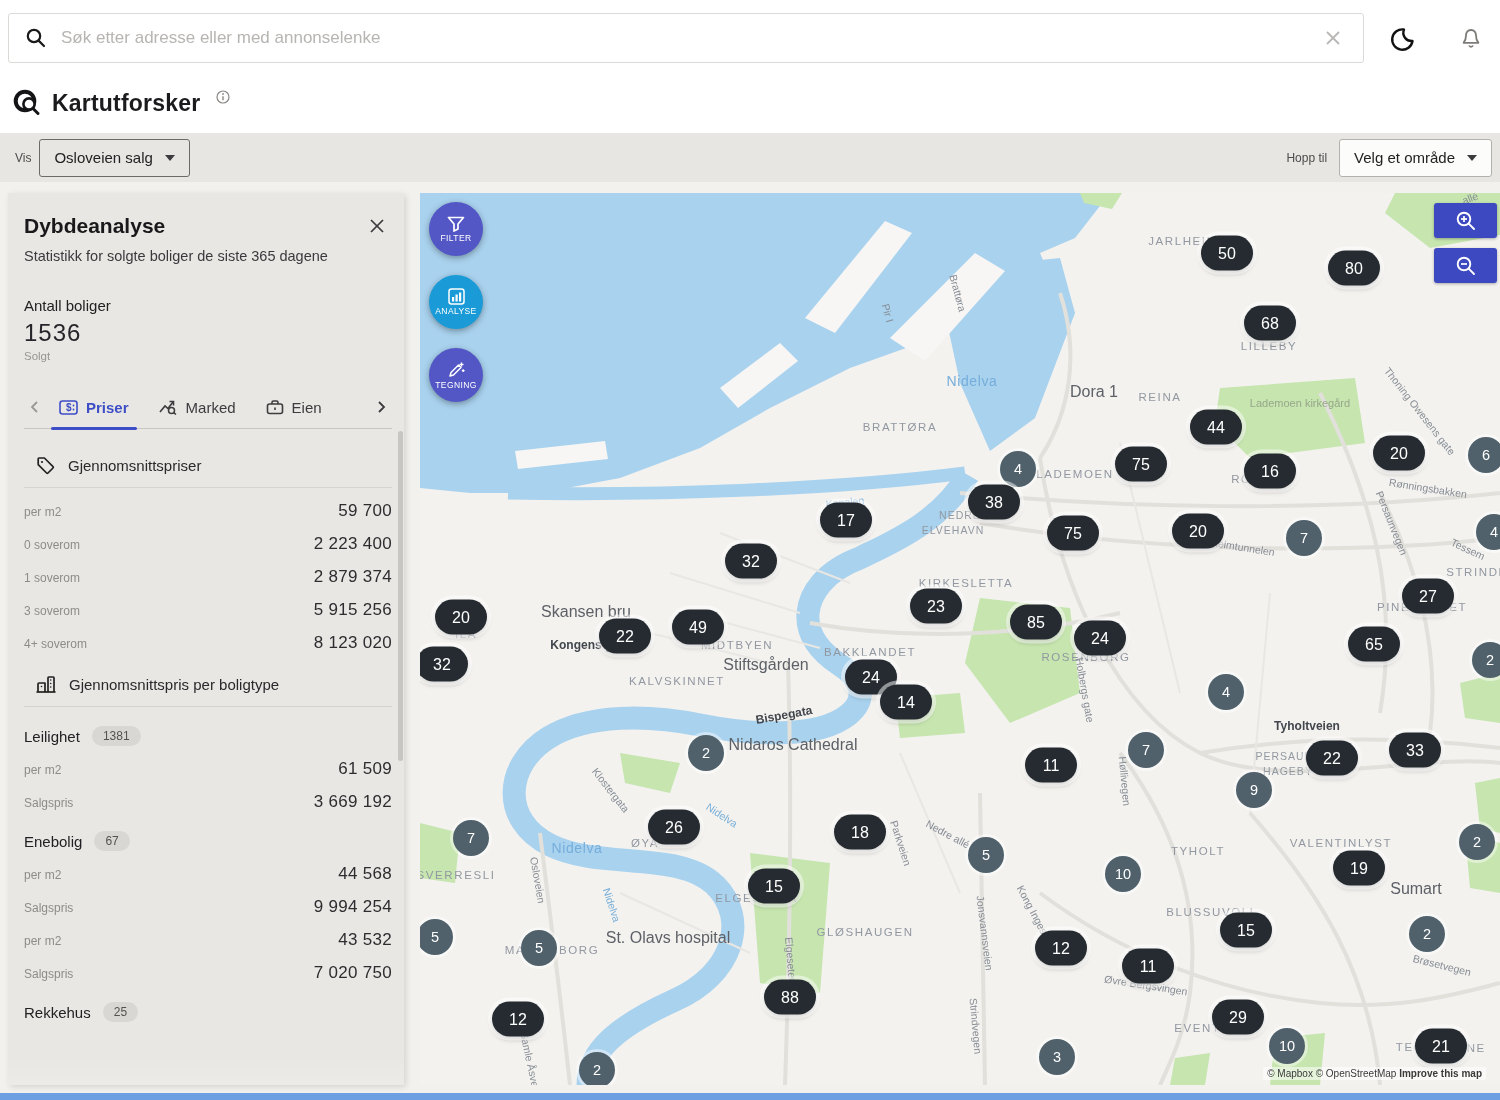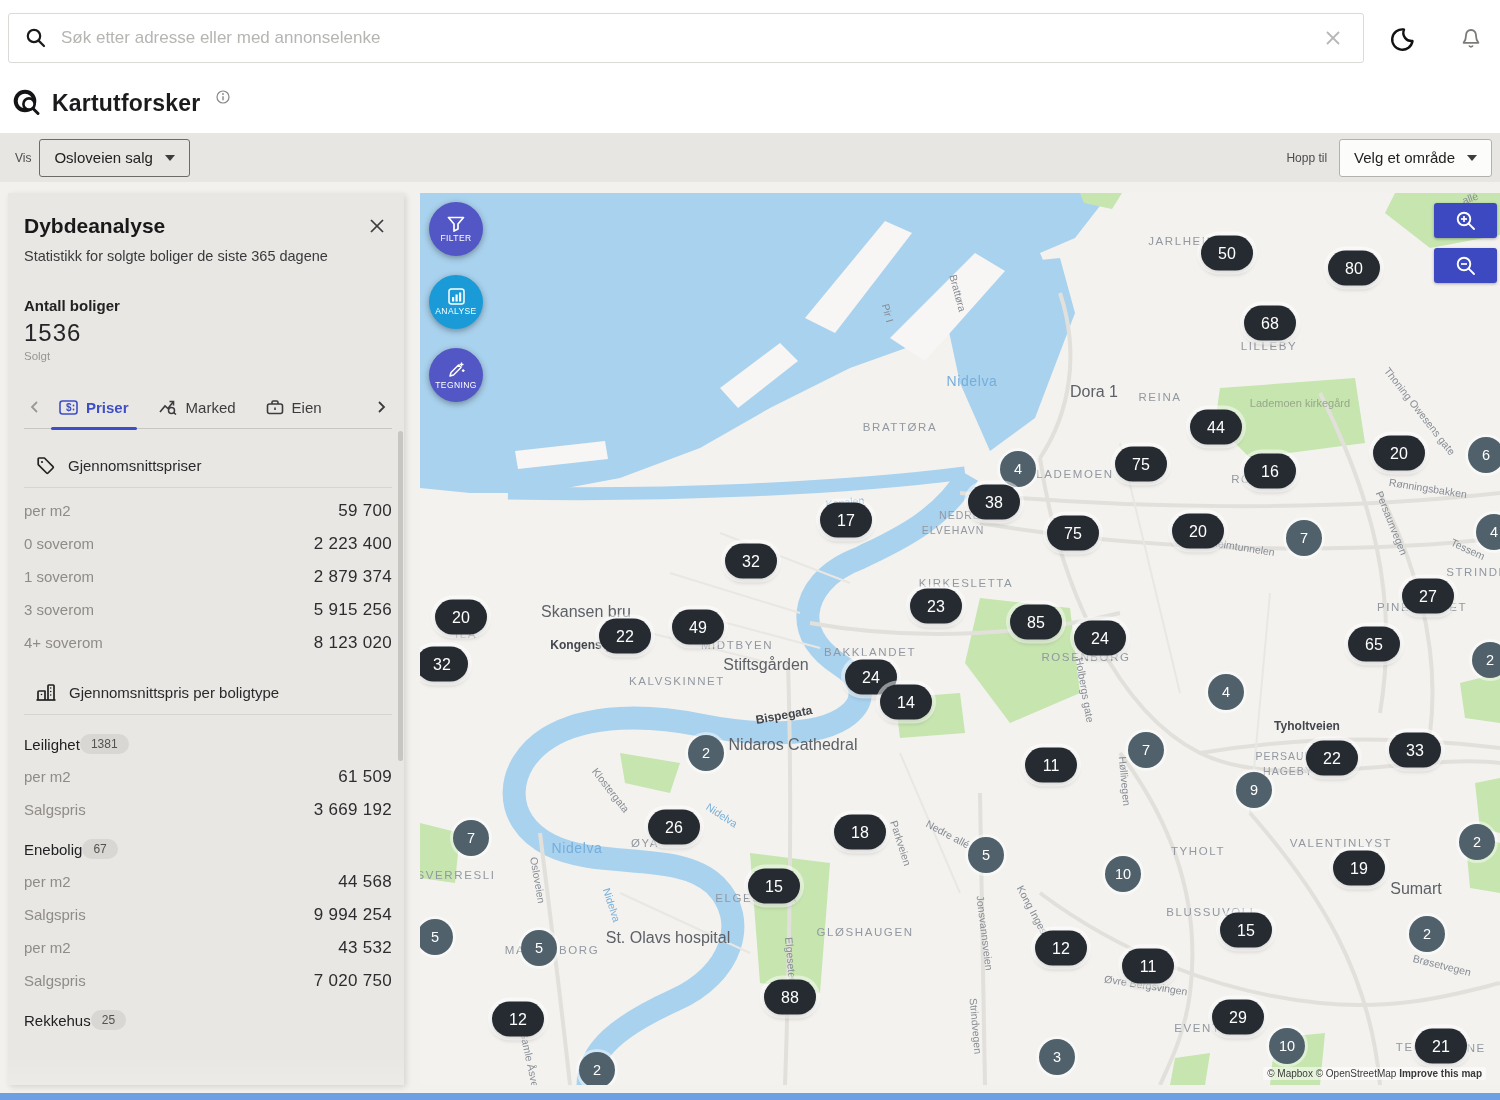--- a/index.html
+++ b/index.html
@@ -36,39 +36,39 @@
 
   
   .panel{position:absolute;left:8px;top:193px;width:396px;height:892px;background:#e9e7e4;
       box-shadow:2px 2px 6px rgba(0,0,0,.12);box-sizing:border-box;
       padding:0 12px 0 16px;overflow:hidden}
   .panel::after{content:"";position:absolute;left:0;right:0;bottom:0;height:28px;
       background:linear-gradient(rgba(233,231,228,0),#edebe8)}
   .panel-close{position:absolute;right:14px;top:20px}
   .p-title{padding-top:21px;font-size:21px;font-weight:700;color:#19191b}
   .p-sub{margin-top:10px;font-size:14.5px;color:#3a3a3c}
-  .count-label{margin-top:33px;font-size:15px;font-weight:700;color:#222}
+  .count-label{margin-top:33px;font-size:15px;font-weight:400;color:#222}
   .count-value{margin-top:5px;font-size:24px;color:#26262a;letter-spacing:1px}
   .count-unit{margin-top:3px;font-size:11.5px;color:#98958f}
 
   .tabs{margin-top:24px;display:flex;align-items:center;height:42px;border-bottom:1px solid #c8c6c2;position:relative}
   .tab{display:flex;align-items:center;gap:8px;font-size:15px;color:#3c3c3e;cursor:pointer;
       height:100%;position:relative;margin-right:30px}
   .tab.active{color:#3d4ec6;font-weight:600}
   .tab.active::after{content:"";position:absolute;left:-8px;right:-8px;bottom:-2px;height:3px;
       background:#3d4ec6;border-radius:2px}
   .tab-chev{cursor:pointer;padding:2px 6px;display:flex;align-items:center}
 
   .section-head{display:flex;align-items:center;gap:13px;margin-top:27px;padding:0 0 12px 12px;
       border-bottom:1px solid #d6d4d0;font-size:15px;color:#29292b}
   .stat-row{display:flex;justify-content:space-between;align-items:baseline;margin-top:13px}
-  .stat-label{font-size:15px;color:#8f8c87}
+  .stat-label{font-size:12px;color:#8f8c87}
   .stat-value{font-size:17px;color:#2d2d30;letter-spacing:.3px}
   .group{margin-top:6px}
-  .group-head{display:flex;align-items:center;gap:0;margin-top:19px}
+  .group-head{display:flex;align-items:center;gap:12px;margin-top:19px}
   .g-name{font-size:15px;color:#212124}
   .badge{background:#d9d7d3;border-radius:11px;padding:3px 11px;font-size:12px;color:#55524e}
   .scroll-thumb{position:absolute;right:1px;top:238px;width:5px;height:330px;border-radius:3px;background:#c8c6c2}
 
   
   .map{position:absolute;left:420px;top:193px;width:1080px;height:892px;background:#f3f2ef;
       overflow:hidden;cursor:grab}
   .map svg.base{position:absolute;left:0;top:0}
   .mlabel{position:absolute;white-space:nowrap;transform:translate(-50%,-50%);pointer-events:none}
   .lbl-district{font-size:11.5px;letter-spacing:1.6px;color:#9298a1}
@@ -248,21 +248,21 @@
       <div class="stat-row">
      <span class="stat-label">3 soverom</span>
      <span class="stat-value">5 915 256</span>
    </div>
       <div class="stat-row">
      <span class="stat-label">4+ soverom</span>
      <span class="stat-value">8 123 020</span>
    </div>
     </div>
 
-  <div class="section-head" style="margin-top:30px">
+  <div class="section-head" style="margin-top:22px">
     <span style="display:flex">
       <svg width="20" height="19" viewBox="0 0 20 19">
           <path d="M2 17 V9 A1 1 0 0 1 3 8 H9 V17" fill="none" stroke="#222" stroke-width="1.7" stroke-linejoin="round"></path>
           <path d="M12 17 V2.8 A0.8 0.8 0 0 1 12.8 2 H17.2 A0.8 0.8 0 0 1 18 2.8 V17" fill="none" stroke="#222" stroke-width="1.7"></path>
           <line x1="0.5" y1="17" x2="19.5" y2="17" stroke="#222" stroke-width="1.7"></line>
           <circle cx="14.7" cy="5" r="0.8" fill="#222"></circle>
           <circle cx="14.7" cy="8.5" r="0.8" fill="#222"></circle>
           <circle cx="14.7" cy="12" r="0.8" fill="#222"></circle>
           <circle cx="5.5" cy="11.5" r="0.8" fill="#222"></circle>
         </svg>

